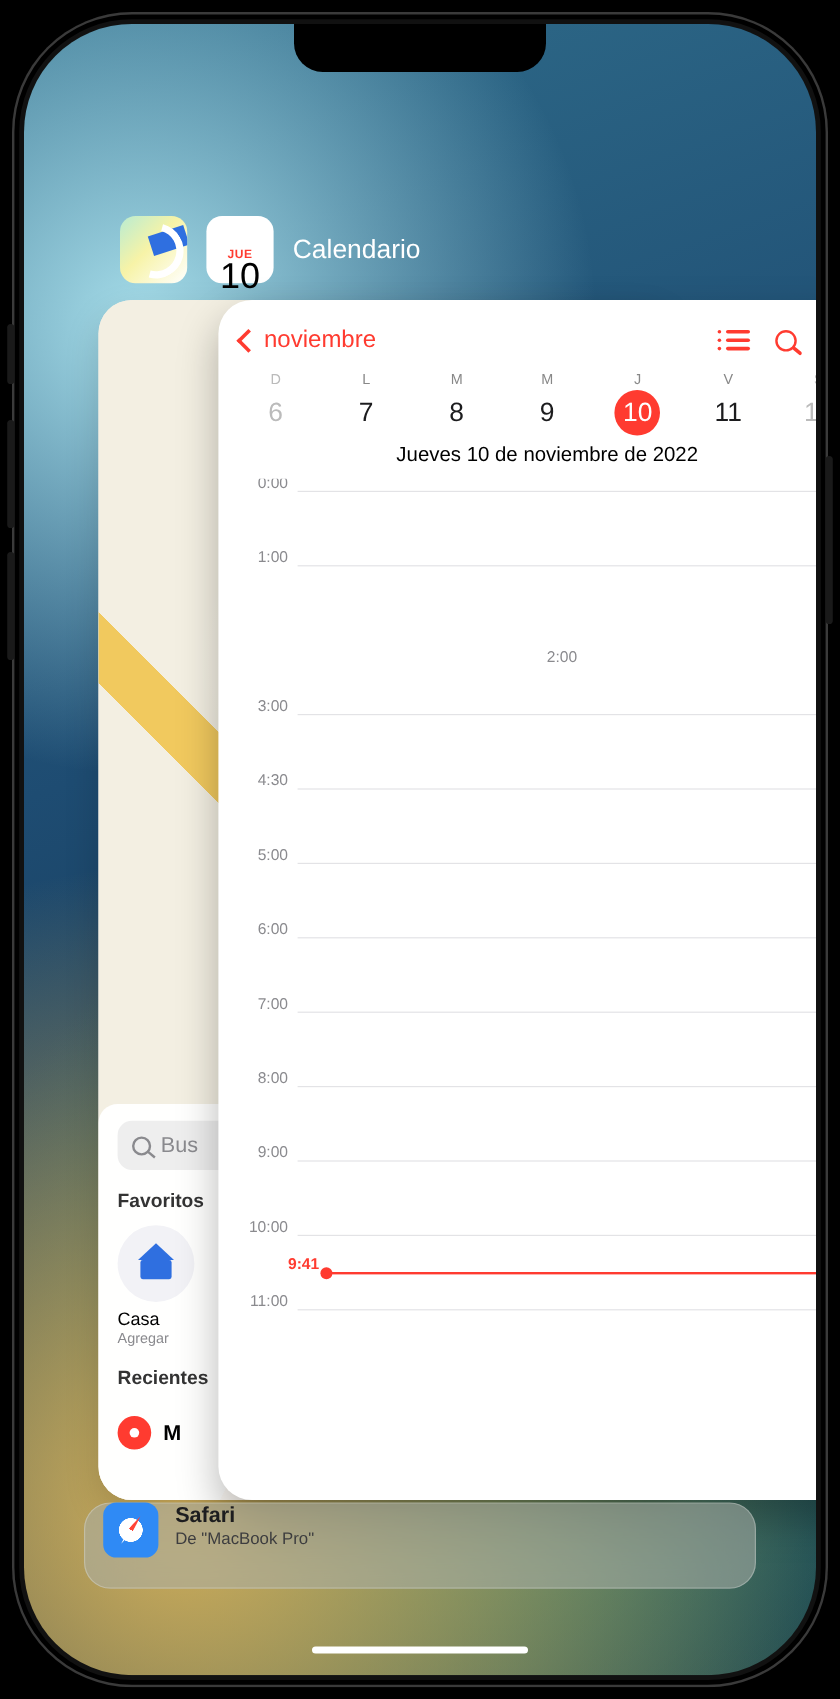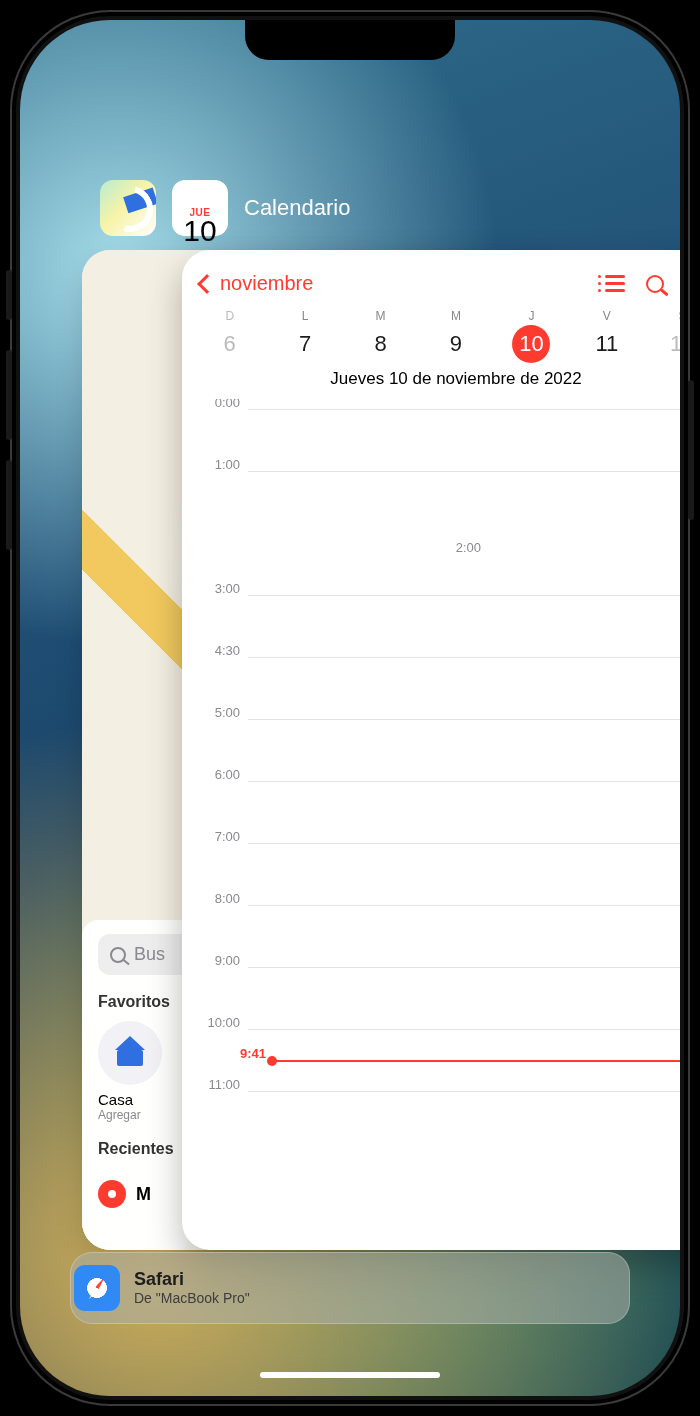--- a/index.html
+++ b/index.html
@@ -177,21 +177,21 @@
       background: rgba(255,255,255,0.96);
       border-top:1px solid #eee;
     }
 
     
     .handoff {
       position:absolute; left:50%; bottom:72px; transform:translateX(-50%);
       width:560px; height:72px; border-radius:22px;
       background: rgba(170,175,170,0.55);
       backdrop-filter: blur(18px);
-      display:flex; align-items:center; padding:0 4px; gap:14px;
+      display:flex; align-items:flex-start; padding:0 16px; gap:14px;
       box-shadow: inset 0 0 0 1px rgba(255,255,255,0.25);
     }
     .safari-icon {
       width:46px; height:46px; border-radius:11px;
       background: radial-gradient(circle at 50% 50%, #fff 0 30%, #2f8af5 31% 100%);
       position:relative; flex:none;
     }
     .safari-icon::after {
       content:""; position:absolute; left:50%; top:50%; width:4px; height:28px;
       background: linear-gradient(180deg, #ff4336 0 50%, #fff 50% 100%);

